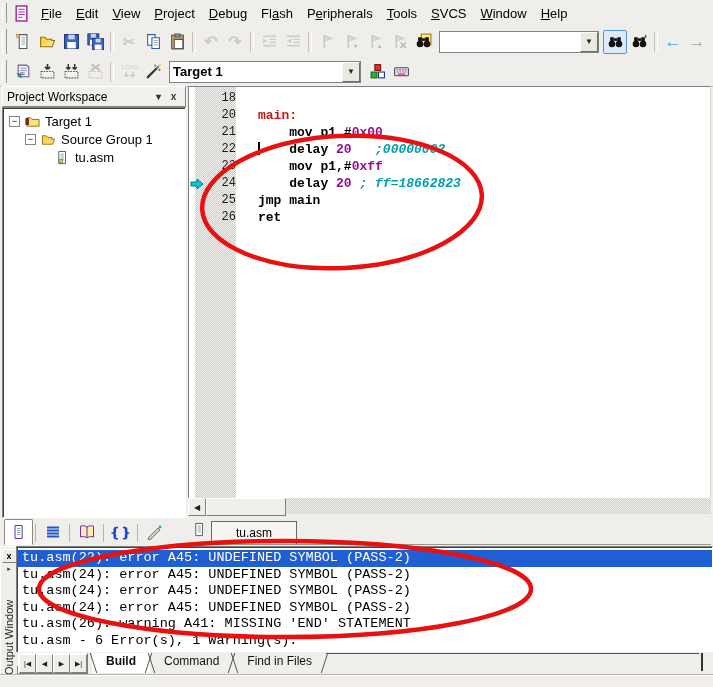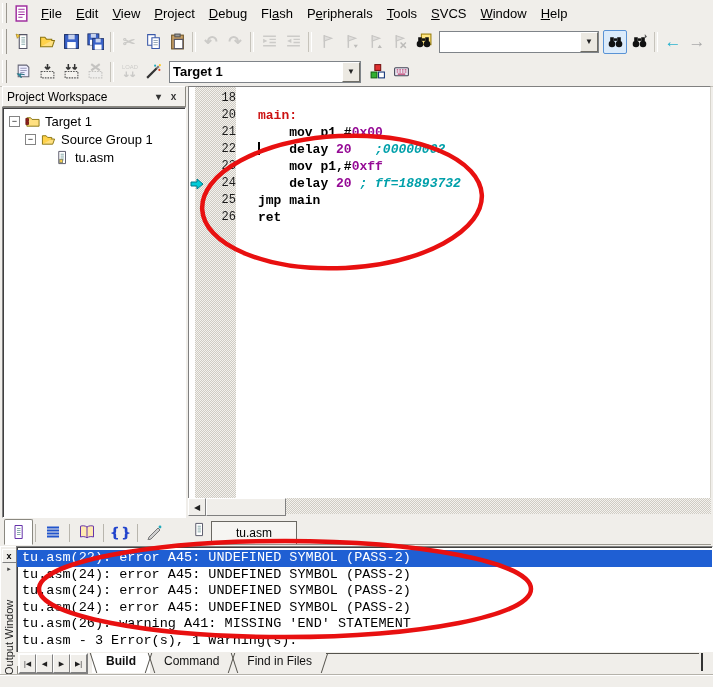--- a/index.html
+++ b/index.html
@@ -502,21 +502,21 @@
 
     <div class="editor">
       <div class="codeview">
         <div class="gutcol dither"></div>
         <div class="codelines" id="code-lines">
             <div class="cline"><span class="lnum">18</span><span class="lcode"></span></div>
             <div class="cline"><span class="lnum">20</span><span class="lcode"><span class="seg-l">main:</span></span></div>
             <div class="cline"><span class="lnum">21</span><span class="lcode"><span class="seg-p">    mov p1,#</span><span class="seg-n">0x00</span></span></div>
             <div class="cline"><span class="lnum">22</span><span class="lcode"><span class="caret"></span><span class="seg-p">    delay </span><span class="seg-n">20</span><span class="seg-p">   </span><span class="seg-c">;00000002</span></span></div>
             <div class="cline"><span class="lnum">23</span><span class="lcode"><span class="seg-p">    mov p1,#</span><span class="seg-n">0xff</span></span></div>
-            <div class="cline"><span class="lnum">24</span><span class="lcode"><span class="seg-p">    delay </span><span class="seg-n">20</span><span class="seg-p"> </span><span class="seg-c">; ff=18893732</span></span></div>
+            <div class="cline"><span class="lnum">24</span><span class="lcode"><span class="seg-p">    delay </span><span class="seg-n">20</span><span class="seg-p"> </span><span class="seg-c">; ff=18662823</span></span></div>
             <div class="cline"><span class="lnum">25</span><span class="lcode"><span class="seg-p">jmp main</span></span></div>
             <div class="cline"><span class="lnum">26</span><span class="lcode"><span class="seg-p">ret</span></span></div>
           </div>
         <svg class="cur-arrow" id="cur-arrow" viewBox="0 0 14 12" style="top: 91px;">
           <polygon points="1,4 7,4 7,1 13,6 7,11 7,8 1,8" fill="#00ccd8" stroke="#00798a" stroke-width="1"></polygon>
         </svg>
       </div>
       <div class="hscroll">
         <span class="sbtn">◀</span>
         <span class="sthumb"></span>
@@ -537,21 +537,21 @@
       <span class="ow-x raised">x</span>
       <span class="ow-a">▸</span>
       <span class="ow-label">Output Window</span>
     </div>
     <div class="ow-body" id="ow-body">
         <div class="orow selected">tu.asm(22): error A45: UNDEFINED SYMBOL (PASS-2)</div>
         <div class="orow">tu.asm(24): error A45: UNDEFINED SYMBOL (PASS-2)</div>
         <div class="orow">tu.asm(24): error A45: UNDEFINED SYMBOL (PASS-2)</div>
         <div class="orow">tu.asm(24): error A45: UNDEFINED SYMBOL (PASS-2)</div>
         <div class="orow">tu.asm(26): warning A41: MISSING 'END' STATEMENT</div>
-        <div class="orow">tu.asm - 3 Error(s), 1 Warning(s).</div>
+        <div class="orow">tu.asm - 6 Error(s), 1 Warning(s).</div>
       </div>
     <div class="ow-tabbar">
       <span class="oscrolls raised">
         <span class="sbtn">|◀</span>
         <span class="sbtn">◀</span>
         <span class="sbtn">▶</span>
         <span class="sbtn">▶|</span>
       </span>
       <span id="ow-tabs" style="display:flex;">
           <span class="otab active">Build</span>

